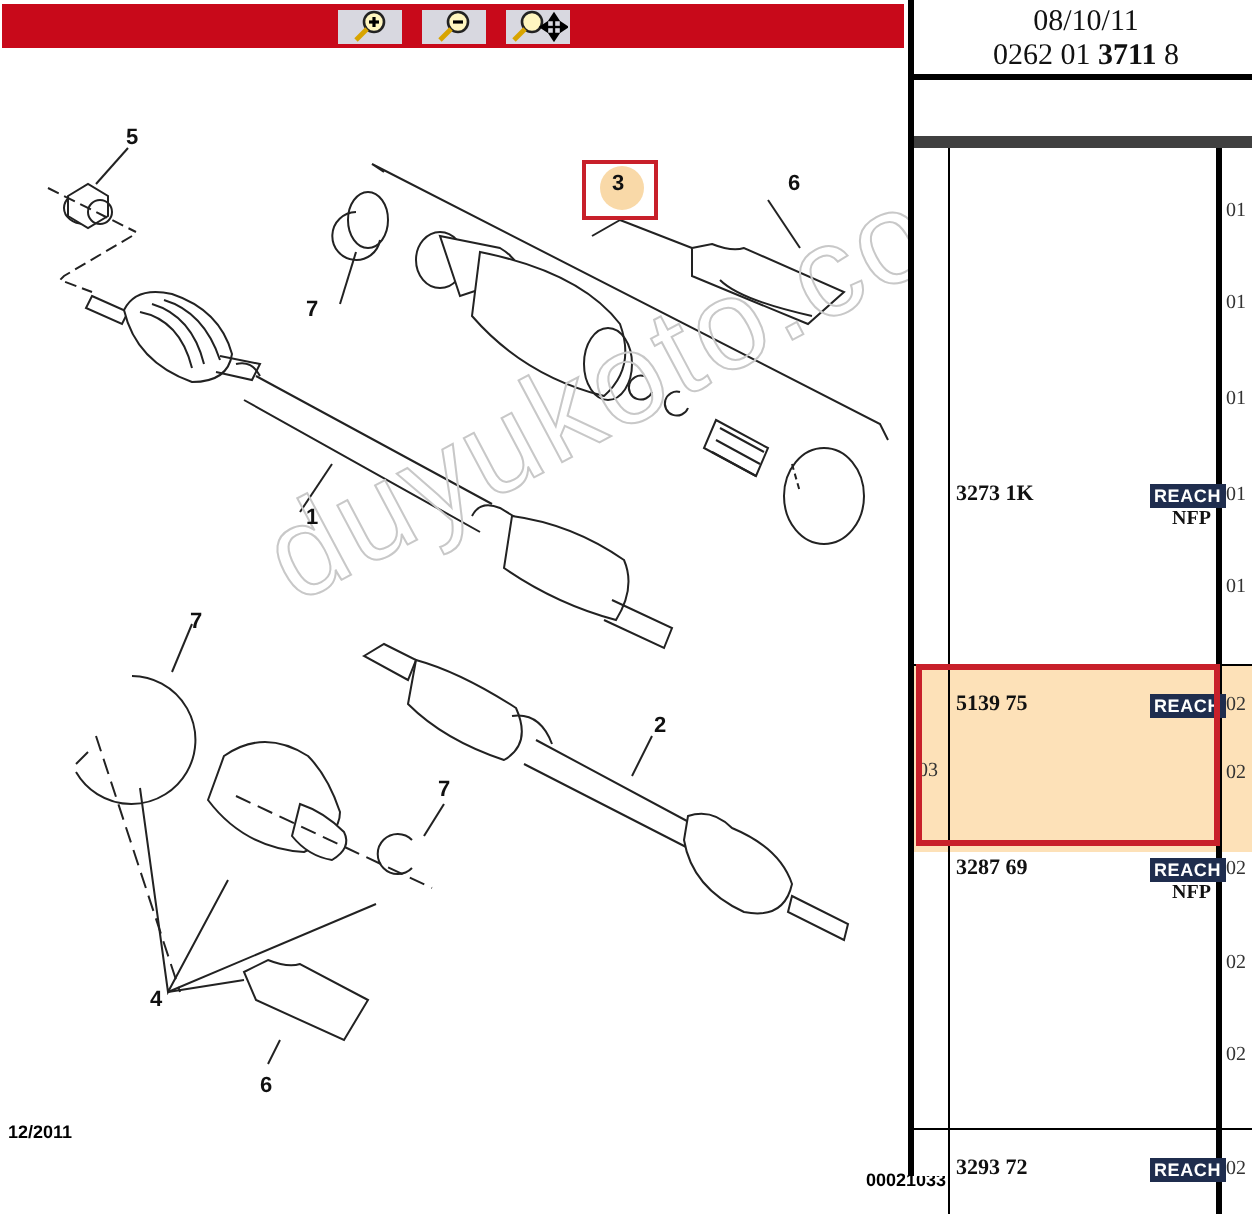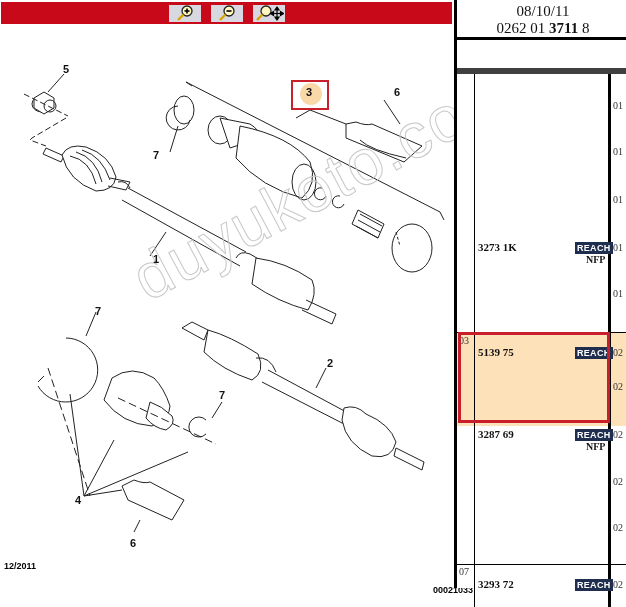--- a/index.html
+++ b/index.html
@@ -76,21 +76,21 @@
   .col-line {
     position: absolute; top: 0; bottom: 0; background: #000;
   }
   #col-line-a { left: 17px; width: 1px; }
   #col-line-b { left: 151px; width: 3px; }
   .part-row {
     position: absolute; left: 0; width: 169px;
   }
   .row-sep { position: absolute; left: 0; width: 172px; height: 1px; background: #000; }
   .item-no {
-    position: absolute; left: 2px; font-size: 10px; color: #333;
+    position: absolute; left: 2px; font-size: 10px; color: #333; margin-top: 45px;
   }
   .part-ref {
     position: absolute; left: 21px; font-size: 11px; font-weight: bold; color: #111;
     cursor: pointer;
   }
   .reach-badge {
     position: absolute; left: 118px; background: #1f2d4e; color: #fff;
     font-family: "Liberation Sans", sans-serif; font-weight: bold; font-size: 9px;
     padding: 1px 2px; letter-spacing: 0.3px; line-height: 10px;
   }

